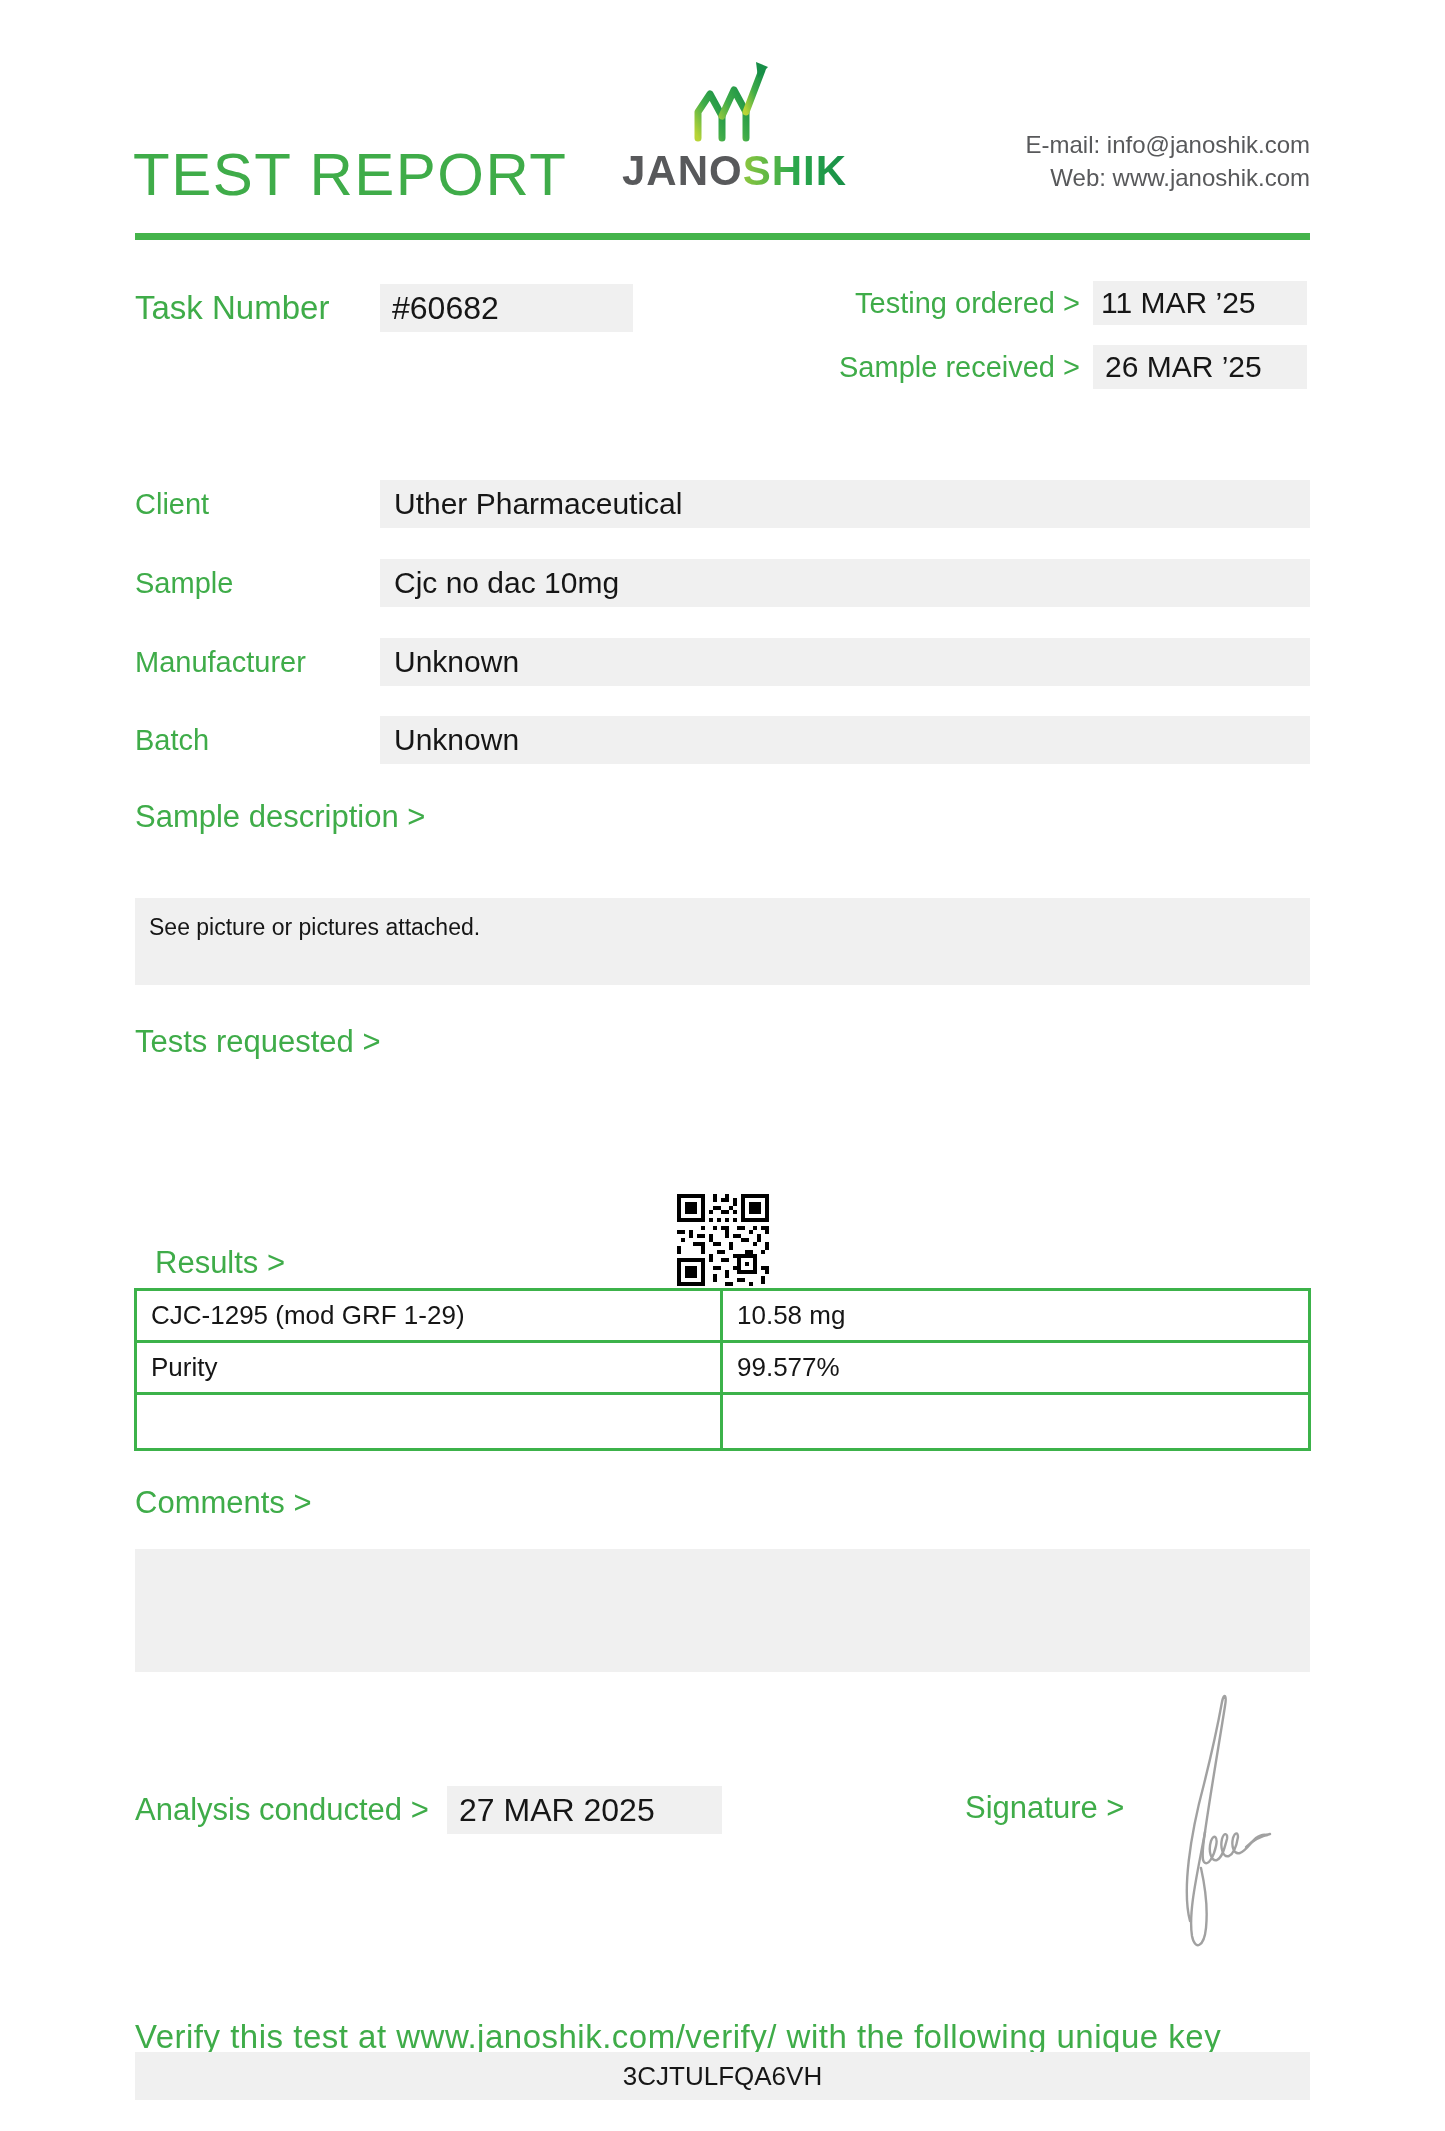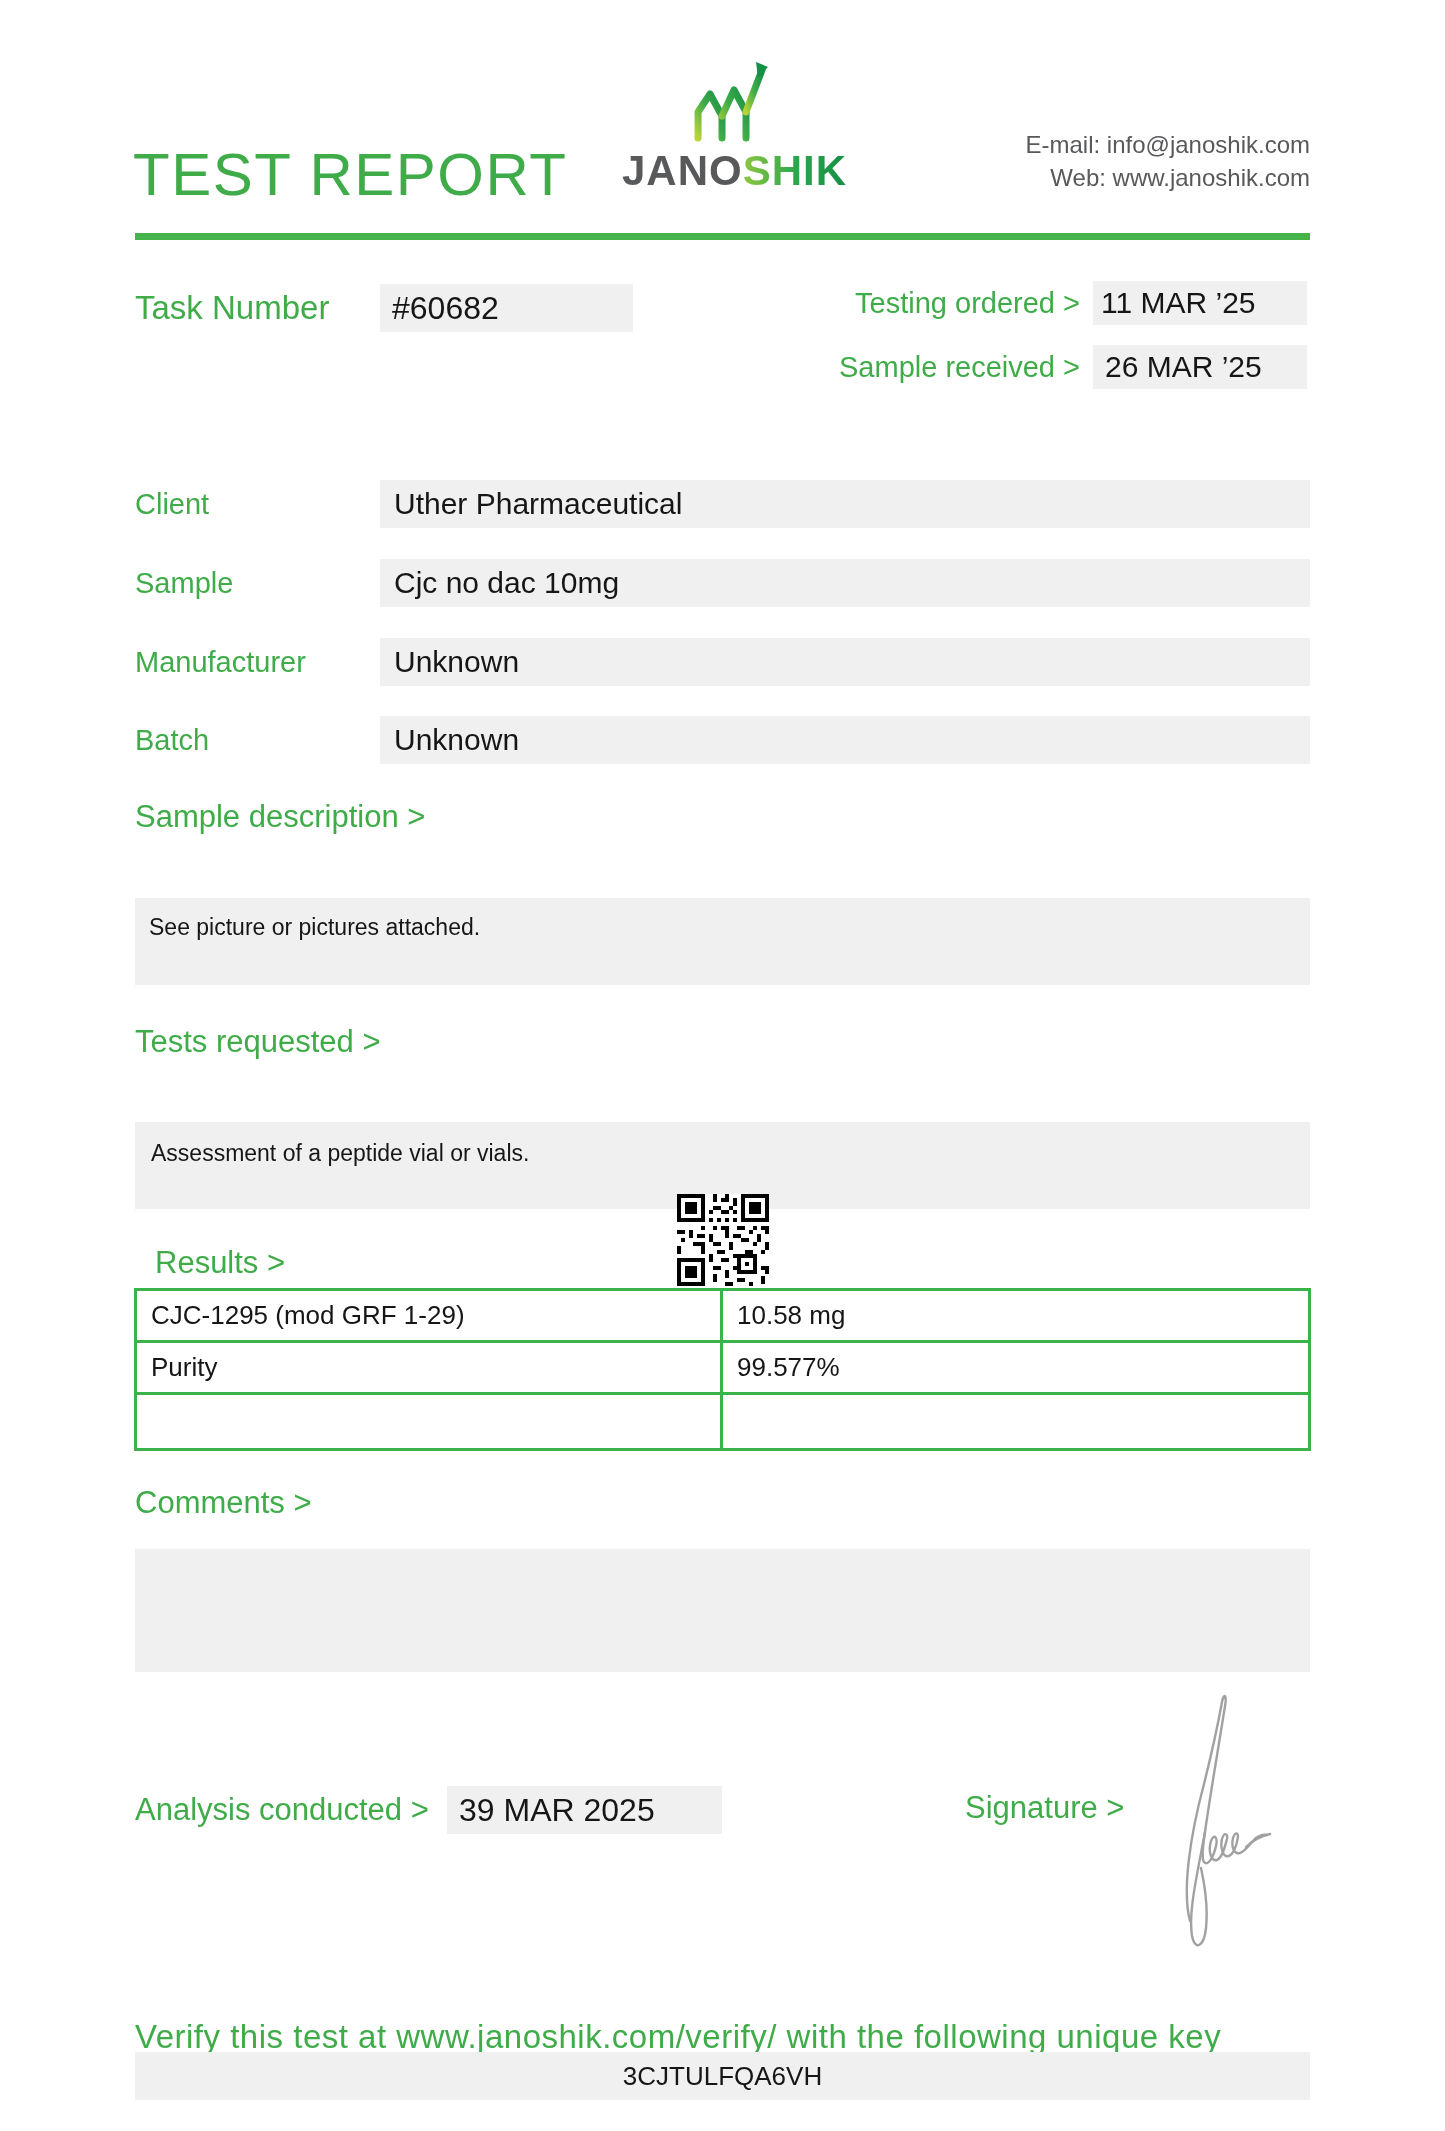--- a/index.html
+++ b/index.html
@@ -116,21 +116,20 @@
   <div class="abs rowval graybox f-box f1">Cjc no dac 10mg</div>
   <div class="abs rowlabel f-label f2">Manufacturer</div>
   <div class="abs rowval graybox f-box f2">Unknown</div>
   <div class="abs rowlabel f-label f3">Batch</div>
   <div class="abs rowval graybox f-box f3">Unknown</div>
 
   <div class="abs sec-heading h-desc">Sample description &gt;</div>
   <div class="abs graybox desc-box">See picture or pictures attached.</div>
 
   <div class="abs sec-heading h-tests">Tests requested &gt;</div>
-  <div class="abs graybox tests-box">Assessment of a peptide vial or vials.</div>
 
   <div class="abs sec-heading h-results">Results &gt;</div>
 
   <svg class="abs qr" viewBox="0 0 92 92" shape-rendering="crispEdges">
     <rect width="92" height="92" fill="#ffffff"></rect>
     <g fill="#000000">
       <path d="M0 0h28v28H0z M4 4v20h20V4z" fill-rule="evenodd"></path>
         <rect x="8" y="8" width="12" height="12"></rect>
       <path d="M64 0h28v28H64z M68 4v20h20V4z" fill-rule="evenodd"></path>
         <rect x="72" y="8" width="12" height="12"></rect>
@@ -215,21 +214,21 @@
       <td></td>
       <td></td>
     </tr>
   </tbody>
     </table>
 
   <div class="abs sec-heading h-comments">Comments &gt;</div>
   <div class="abs graybox comments-box"></div>
 
   <div class="abs rowlabel analysis-label">Analysis conducted &gt;</div>
-  <div class="abs rowval graybox analysis-box">39 MAR 2025</div>
+  <div class="abs rowval graybox analysis-box">27 MAR 2025</div>
 
   <div class="abs rowlabel signature-label">Signature &gt;</div>
   <svg class="abs signature-svg" width="130" height="278" viewBox="0 0 130 278">
     <g fill="none" stroke="#979797" stroke-width="2.4" stroke-linecap="round" stroke-linejoin="round" opacity="0.9">
       <path d="M42 235 C34 205 42 150 56 98 C63 70 70 38 74 16 C76 6 79 9 77 20 C72 52 62 110 57 146 C55 160 53 172 56 176 C60 181 66 170 68 160 C70 151 66 147 63 155 C60 165 63 176 69 174 C75 171 77 160 79 153 C80 147 76 146 74 153 C72 162 75 172 81 170 C87 167 89 157 90 151 C90 146 87 146 85 152 C83 161 86 169 92 167 C99 164 103 156 108 152 C112 149 116 148 119 149"></path>
       <path d="M98 161 C104 155 113 150 122 148"></path>
       <path d="M57 146 C50 185 40 225 44 250 C47 265 56 261 58 242 C60 222 57 200 53 182"></path>
     </g>
   </svg>
 

